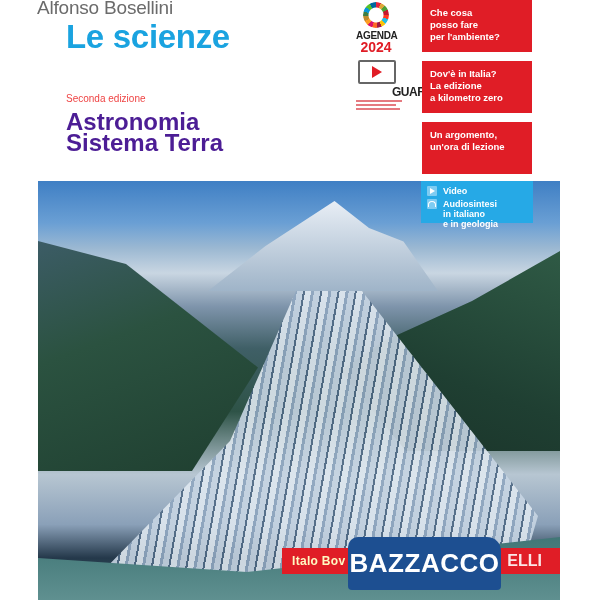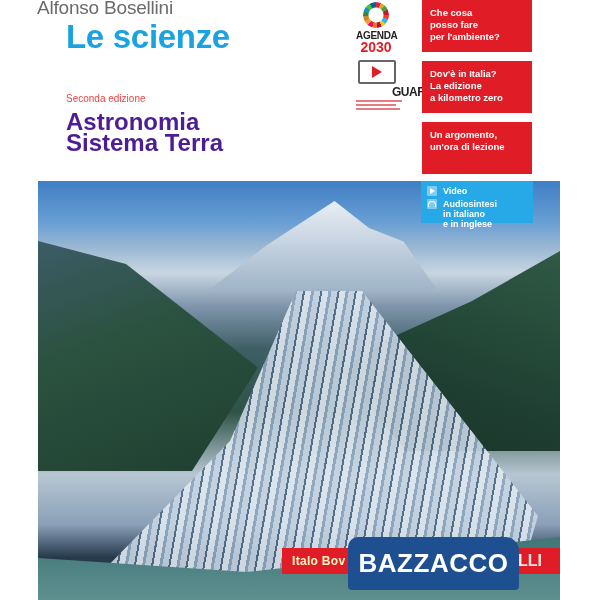--- a/index.html
+++ b/index.html
@@ -36,21 +36,21 @@
   .media-box { position:absolute; left:421px; top:181px; width:112px; height:42px; background:#26a9e6; color:#fff; font-size:9px; font-weight:bold; line-height:10px; box-sizing:border-box; padding:5px 6px; }
   .media-row { display:flex; align-items:flex-start; margin-bottom:3px; }
   .media-icon { width:10px; height:10px; background:#7fccf2; margin-right:6px; flex:0 0 auto; position:relative; border-radius:1px; }
   .play-glyph { position:absolute; left:3px; top:2px; width:0; height:0; border-top:3px solid transparent; border-bottom:3px solid transparent; border-left:5px solid #fff; }
   .hp-glyph { position:absolute; left:1px; top:2px; width:6px; height:5px; border:1.5px solid #fff; border-bottom:none; border-radius:5px 5px 0 0; }
 
   .author-band { position:absolute; left:282px; top:548px; width:278px; height:26px; background:#e01d26; }
   .author-band .left-text { position:absolute; left:10px; top:6px; font-size:12px; font-weight:bold; color:#fef9c3; letter-spacing:0.3px; }
   .author-band .right-text { position:absolute; right:18px; top:4px; font-size:16px; font-weight:bold; color:#fbe6e6; }
 
-  .publisher { position:absolute; left:348px; top:537px; width:171px; height:53px; background:#1d4f91; border-radius:10px 14px 4px 4px; color:#fff; font-size:26px; font-weight:bold; text-align:center; line-height:53px; letter-spacing:0.5px; }
+  .publisher { position:absolute; left:348px; top:537px; width:153px; height:53px; background:#1d4f91; border-radius:10px 14px 4px 4px; color:#fff; font-size:26px; font-weight:bold; text-align:center; line-height:53px; letter-spacing:0.5px; }
 </style>
 </head>
 <body>
 
 <div>
 
   <div class="author">Alfonso Bosellini</div>
 
   <div class="title">
     <div>Le scienze</div>
@@ -59,21 +59,21 @@
   <div class="edition">Seconda edizione</div>
 
   <div class="subject">
     <div>Astronomia</div>
     <div>Sistema Terra</div>
   </div>
 
   <div class="agenda">
     <div class="wheel"></div>
     <div class="a-label">AGENDA</div>
-    <div class="a-year">2030</div>
+    <div class="a-year">2024</div>
   </div>
 
   <div class="guarda">
     <div class="screen">
         <div class="play"></div>
       </div>
     <div class="g-label">GUARDA!</div>
     <div class="g-line" style="width:46px"></div>
     <div class="g-line" style="width:40px"></div>
     <div class="g-line" style="width:44px"></div>
@@ -109,21 +109,21 @@
         </span>
       <span>Video</span>
     </div>
     <div class="media-row">
       <span class="media-icon">
           <span class="hp-glyph"></span>
         </span>
       <span>
         <div>Audiosintesi</div>
         <div>in italiano</div>
-        <div>e in inglese</div>
+        <div>e in geologia</div>
       </span>
     </div>
   </div>
 
   <div class="author-band">
     <span class="left-text">Italo Bov</span>
     <span class="right-text">ELLI</span>
   </div>
 
   <div class="publisher">BAZZACCO</div>

